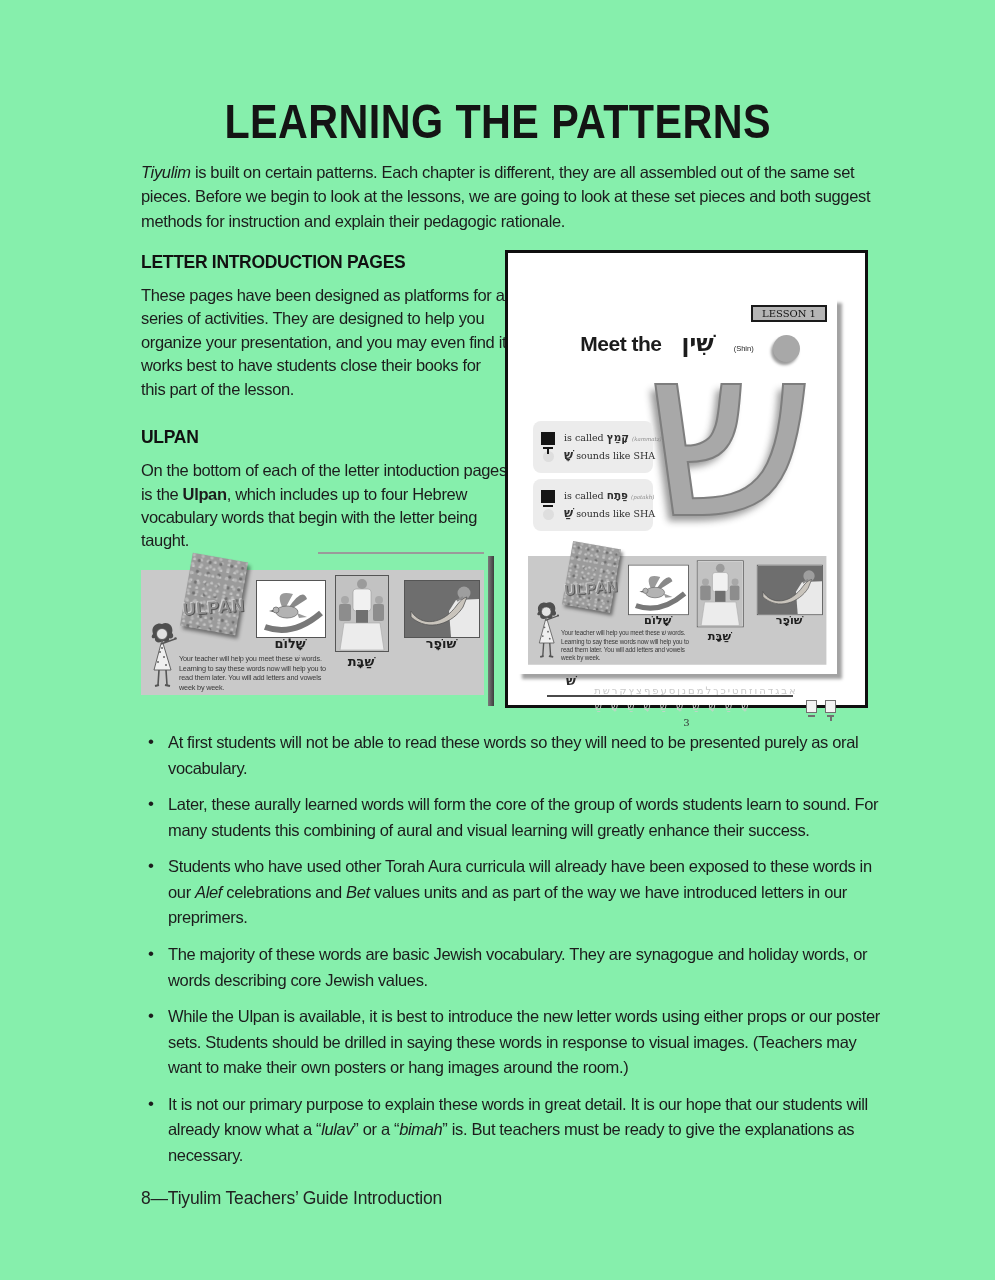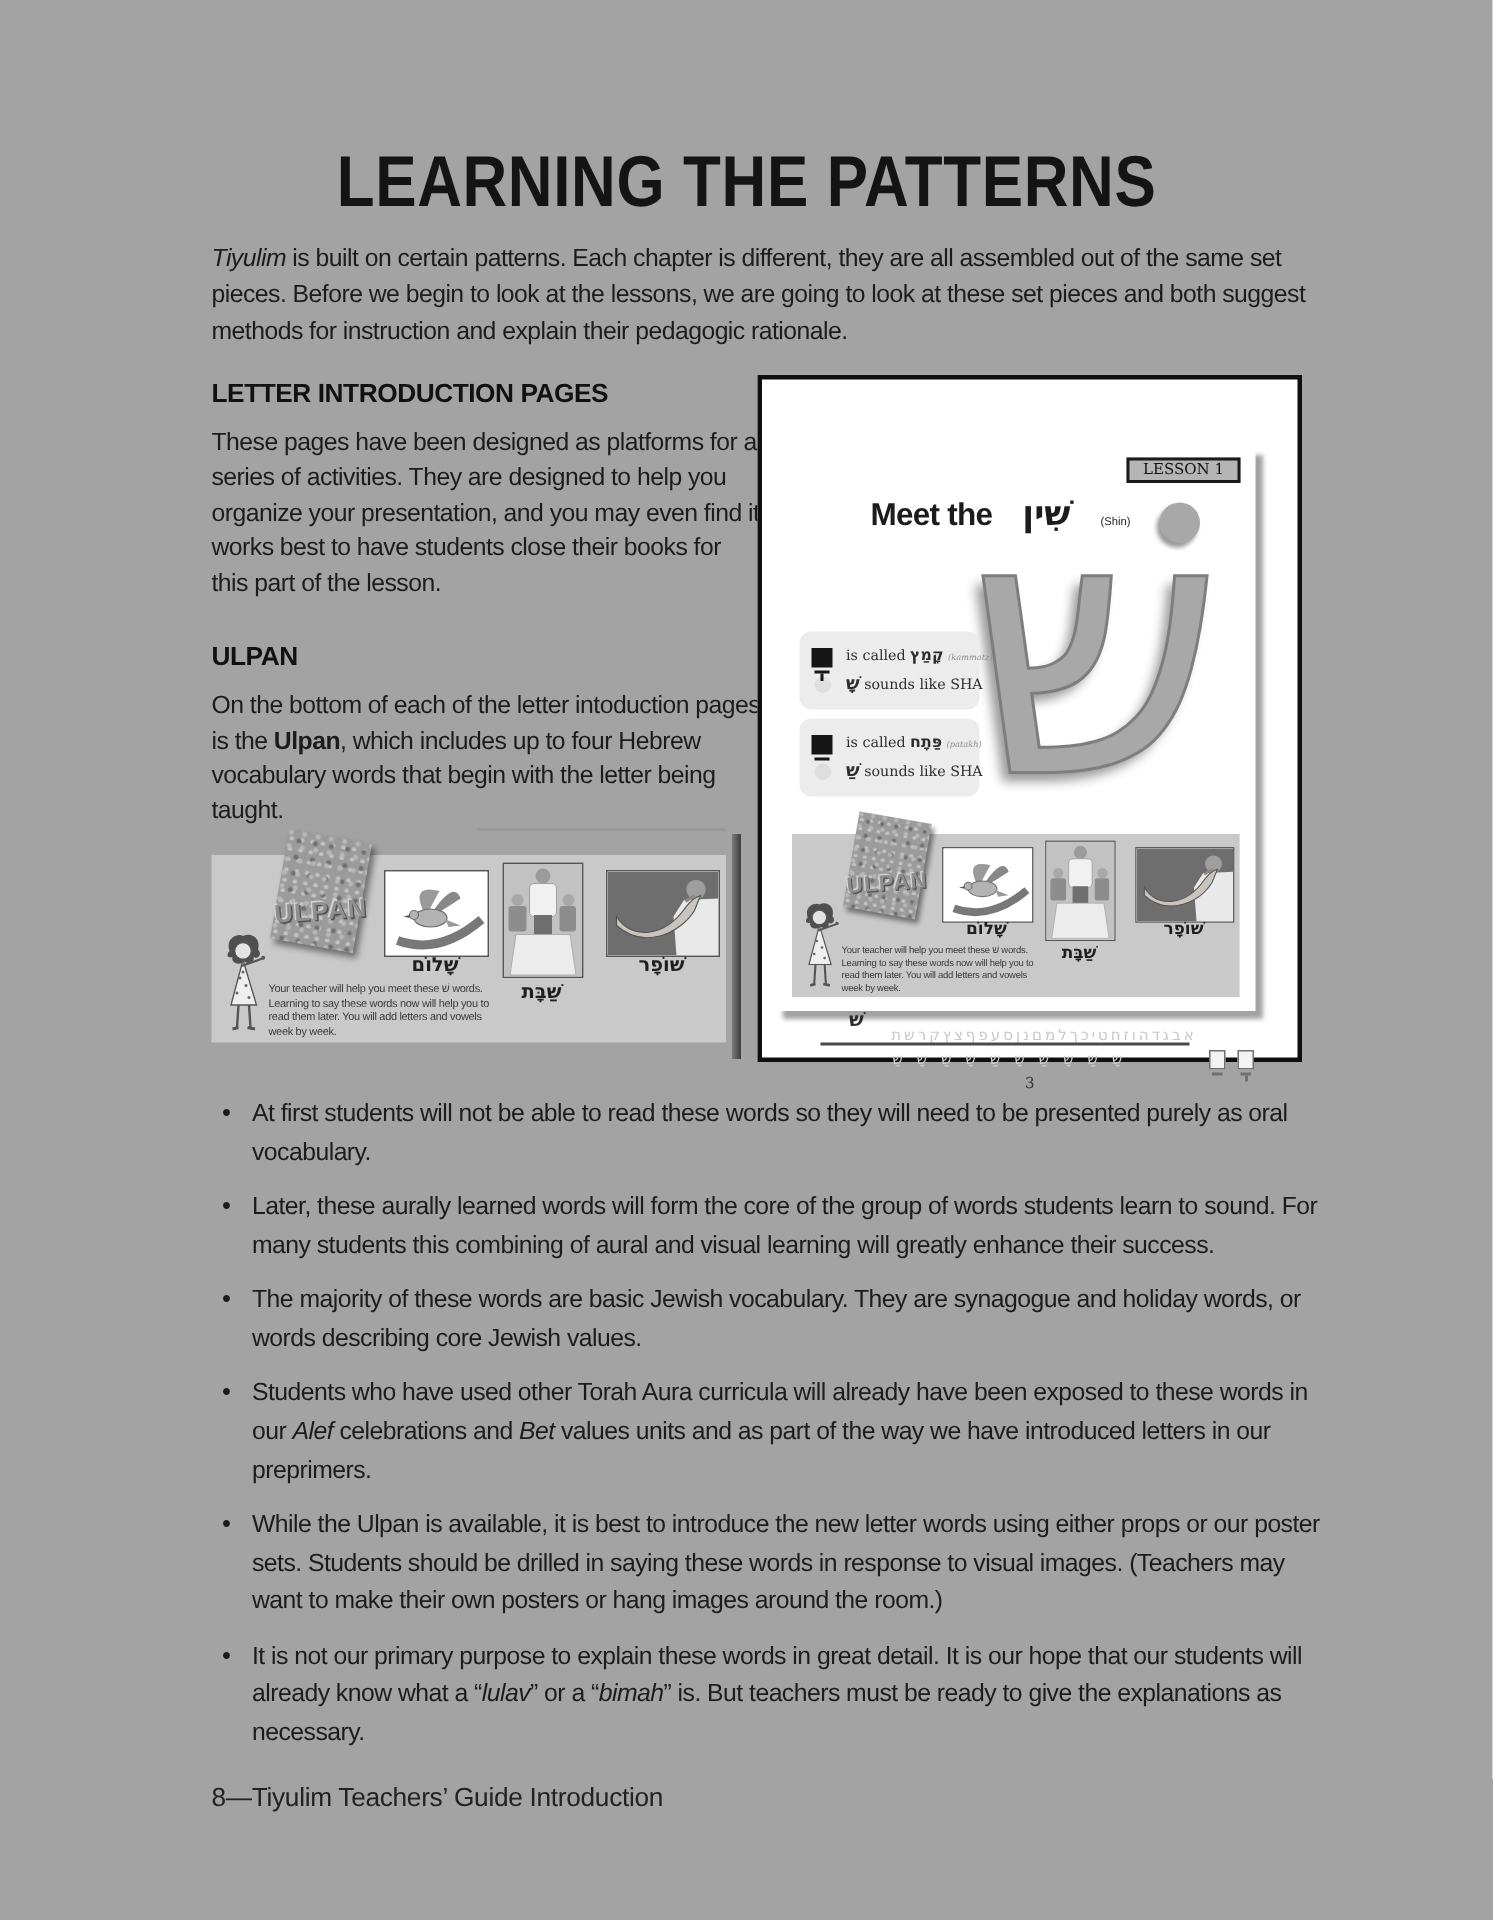--- a/index.html
+++ b/index.html
@@ -1,16 +1,16 @@
 <!DOCTYPE html>
 <html><head>
 <meta charset="utf-8">
 <style>
   html,body{margin:0;padding:0;background:#ffffff;}
-  #canvas{position:relative;width:995px;height:1280px;background:#a3a3a3;
+  #canvas{position:relative;width:995px;height:1280px;background:#86efac;
           font-family:"Liberation Sans",sans-serif;color:#1c1c1c;overflow:hidden;}
 
   
   .title{position:absolute;top:94px;left:0;width:100%;text-align:center;}
   .title span{display:inline-block;font-size:48px;font-weight:bold;color:#141414;
               transform:scaleX(0.86);transform-origin:center;letter-spacing:0.5px;white-space:nowrap;}
   .intro{position:absolute;left:141px;top:160px;width:732px;
          font-size:16.5px;line-height:1.47;letter-spacing:-0.35px;margin:0;}
 
   
@@ -302,22 +302,22 @@
           </div>
       </div>
       <div class="pagenum">3</div>
     </div>
   </figure>
 
   <section class="kim">
     <ul class="bullets">
       <li><span>At first students will not be able to read these words so they will need to be presented purely as oral vocabulary.</span></li>
       <li><span>Later, these aurally learned words will form the core of the group of words students learn to sound. For many students this combining of aural and visual learning will greatly enhance their success.</span></li>
+      <li><span>Students who have used other Torah Aura curricula will already have been exposed to these words in our </span><span style="font-style: italic;">Alef</span><span> celebrations and </span><span style="font-style: italic;">Bet</span><span> values units and as part of the way we have introduced letters in our preprimers.</span></li>
       <li><span>The majority of these words are basic Jewish vocabulary. They are synagogue and holiday words, or words describing core Jewish values.</span></li>
-      <li><span>Students who have used other Torah Aura curricula will already have been exposed to these words in our </span><span style="font-style: italic;">Alef</span><span> celebrations and </span><span style="font-style: italic;">Bet</span><span> values units and as part of the way we have introduced letters in our preprimers.</span></li>
       <li><span>While the Ulpan is available, it is best to introduce the new letter words using either props or our poster sets. Students should be drilled in saying these words in response to visual images. (Teachers may want to make their own posters or hang images around the room.)</span></li>
       <li><span>It is not our primary purpose to explain these words in great detail. It is our hope that our students will already know what a “</span><span style="font-style: italic; text-align: right;">lulav</span><span>” or a “</span><span style="font-style: italic;">bimah</span><span>” is. But teachers must be ready to give the explanations as necessary.</span></li>
     </ul>
   </section>
 
   <footer class="footer">8—Tiyulim Teachers’ Guide Introduction</footer>
 
 </div>
 
 </body></html>

